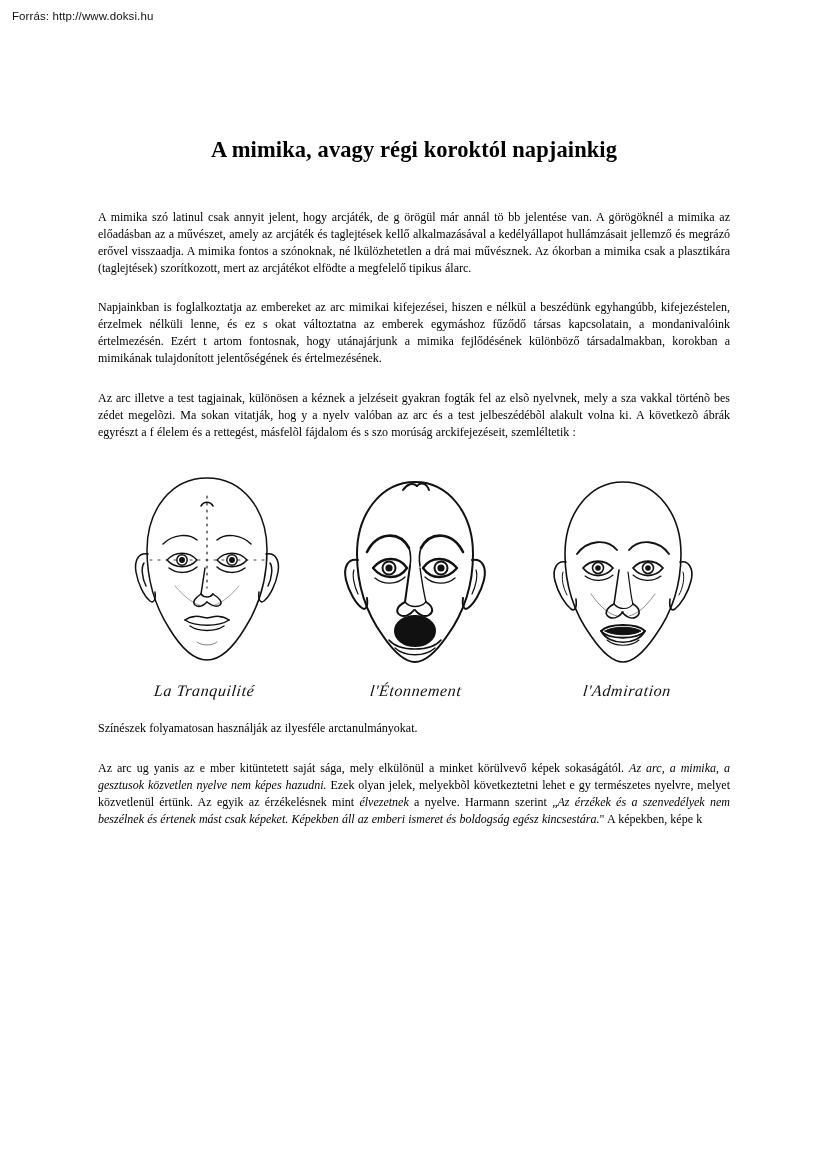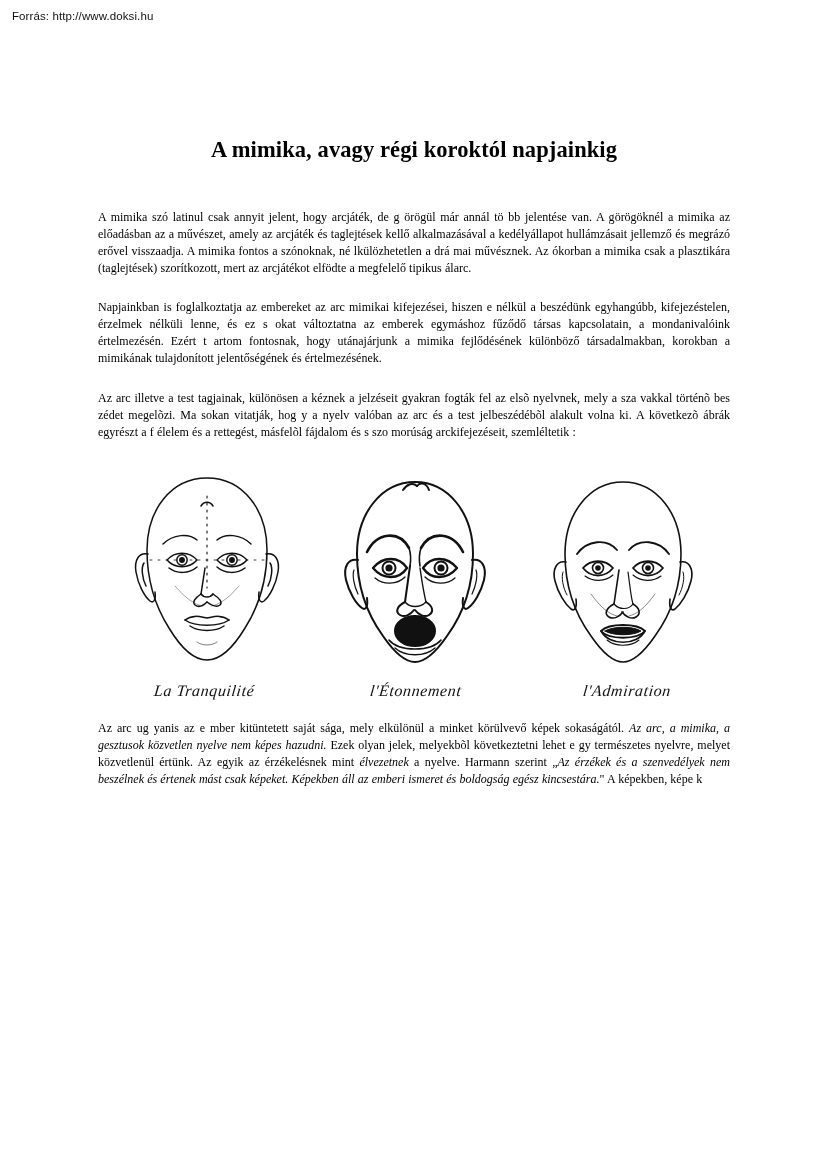--- a/index.html
+++ b/index.html
@@ -253,19 +253,20 @@
               <path d="M58 126 C68 140 76 146 84 148" stroke-width="0.9" opacity="0.55"></path>
               <path d="M122 126 C112 140 104 146 96 148" stroke-width="0.9" opacity="0.55"></path>
             </g>
           </svg>
           <div class="face-caption cap-c">l'Admiration</div>
         </div>
 
       </div>
     </div>
 
+    <p class="para">Színészek folyamatosan használják az ilyesféle arctanulmányokat.</p>
 
     <p class="para">
       <span>Az arc ug yanis az e mber kitüntetett saját sága, mely elkülönül a minket körülvevő képek sokaságától. </span><i>Az arc, a mimika, a gesztusok közvetlen nyelve nem képes hazudni.</i><span> Ezek olyan jelek, melyekbõl következtetni lehet e gy természetes nyelvre, melyet közvetlenül értünk. Az egyik az érzékelésnek mint </span><i>élvezetnek</i><span> a nyelve. Harmann szerint „</span><i>Az érzékek és a szenvedélyek nem beszélnek és értenek mást csak képeket. Képekben áll az emberi ismeret és boldogság egész kincsestára.</i><span>" A képekben, képe k</span>
     </p>
 
   </div>
 </div>
 
 </body></html>

